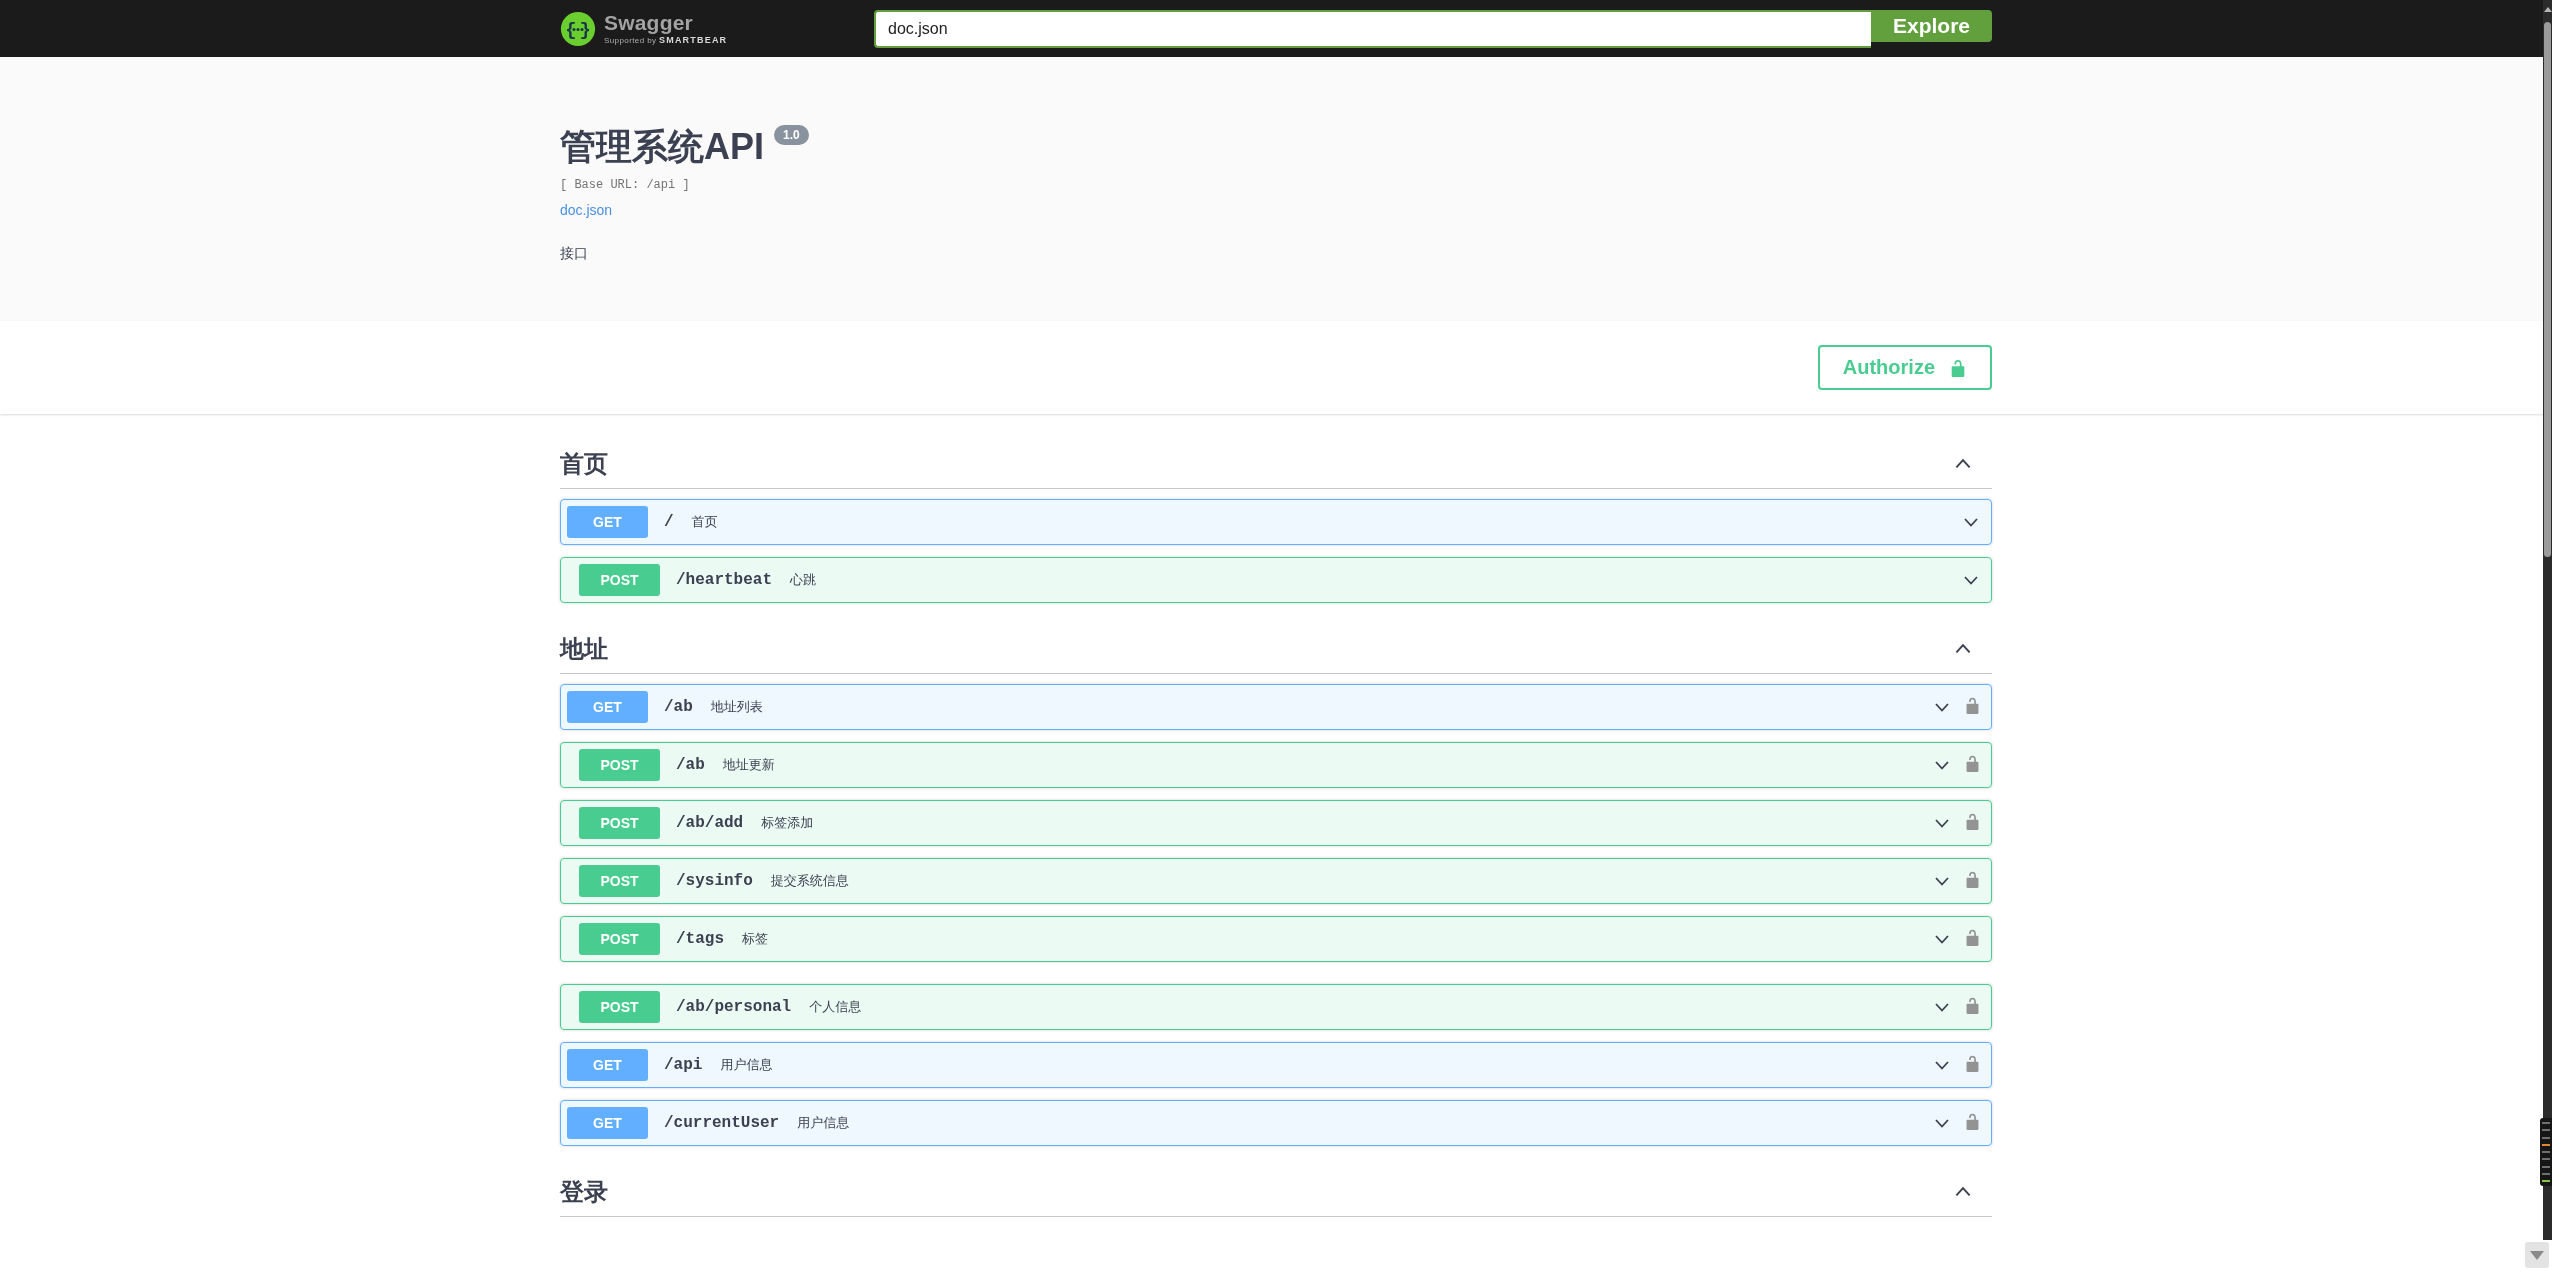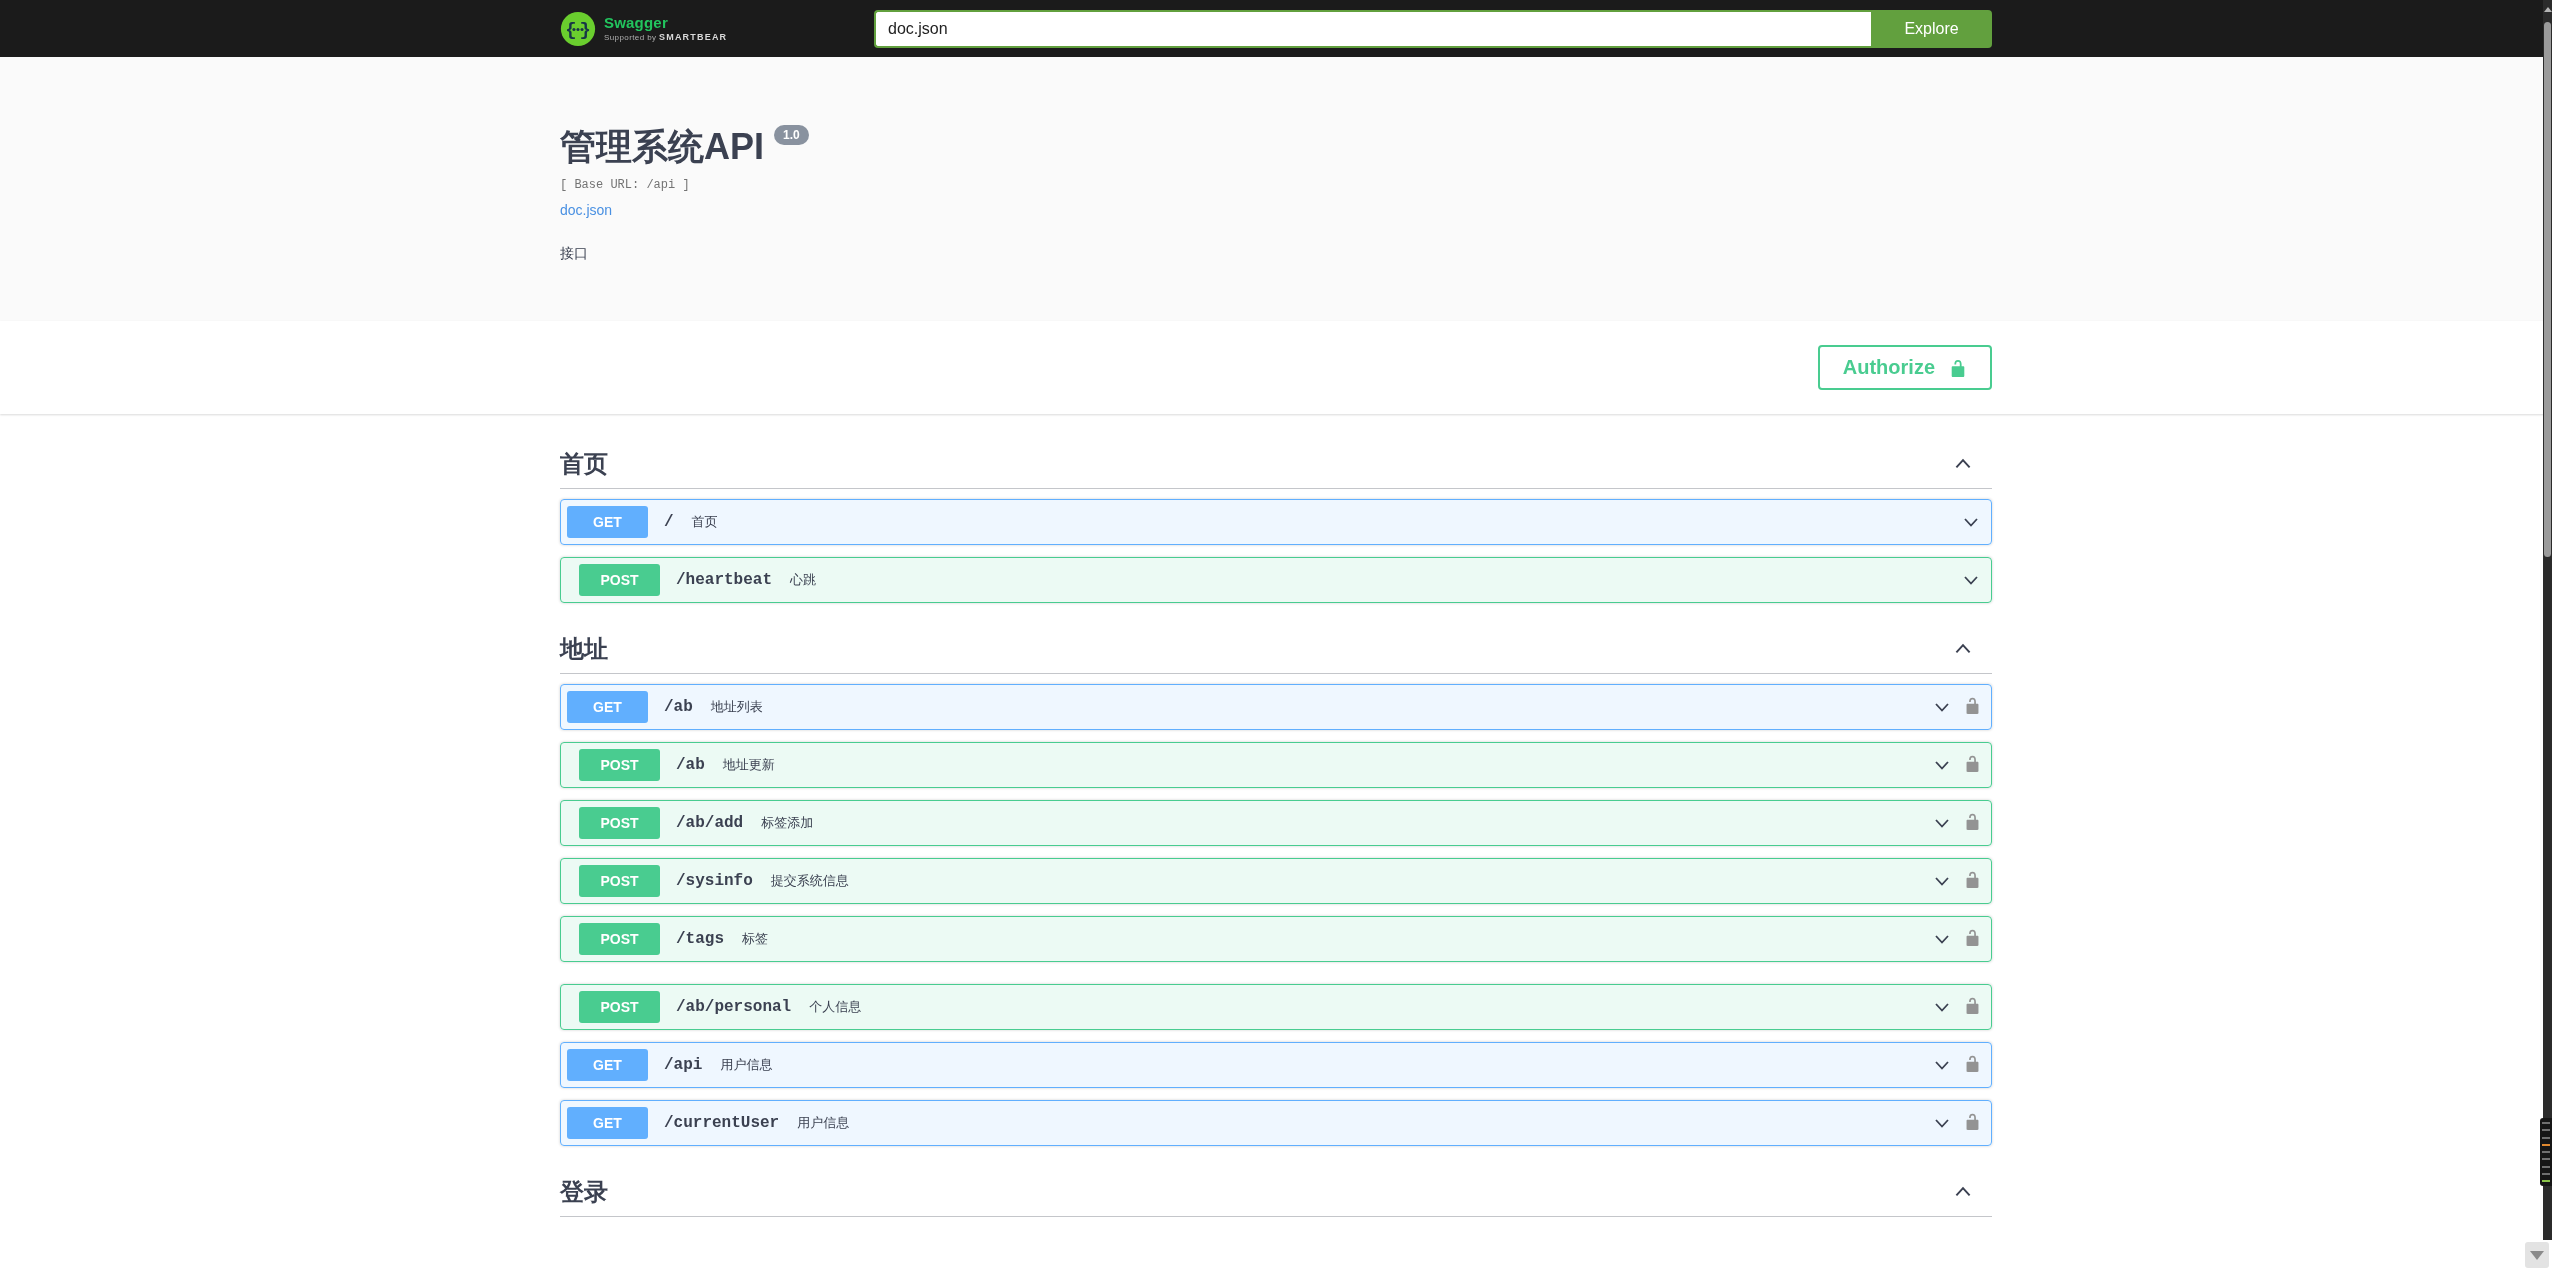--- a/index.html
+++ b/index.html
@@ -5,29 +5,29 @@
   * { margin:0; padding:0; box-sizing:border-box; }
   html,body { width:2552px; height:1282px; overflow:hidden; background:#fff;
               font-family:"Liberation Sans", sans-serif; color:#3b4151; }
   .wrapper { width:1432px; margin:0 auto; position:relative; }
 
   
   .topbar { background:var(--topbar-bg,#1b1b1b); height:57px; }
   .topbar .wrapper { display:flex; align-items:center; height:100%; }
   .logo { display:flex; align-items:center; gap:8px; }
   .logo-texts { display:flex; flex-direction:column; line-height:1; }
-  .logo-title { color:#22c55e; font-size:15px; font-weight:bold; letter-spacing:.2px; }
+  .logo-title { color:#a3a3a3; font-size:21px; font-weight:bold; letter-spacing:.2px; }
   .logo-tagline { margin-top:3px; font-size:8px; color:#aeaeae; letter-spacing:.4px; }
   .logo-tagline b { color:#d9d9d9; font-size:9px; letter-spacing:1.2px; }
   .search-form { margin-left:auto; display:flex; height:38px; }
   .search-input { width:997px; height:38px; border:2px solid var(--explore,#62a03e);
                   border-right:none; border-radius:4px 0 0 4px; padding:0 12px;
                   font-size:16px; color:#222; outline:none; background:#fff; }
-  .explore-btn { width:121px; height:38px; background:var(--explore,#62a03e); color:#fff;
-                 border:none; border-radius:0 4px 4px 0; font-size:16px; font-weight:normal;
+  .explore-btn { width:121px; height:32px; background:var(--explore,#62a03e); color:#fff;
+                 border:none; border-radius:0 4px 4px 0; font-size:21px; font-weight:bold;
                  cursor:pointer; font-family:"Liberation Sans",sans-serif; }
 
   
   .info-section { background:#fafafa; padding:66px 0 58px 0; }
   .api-title { font-size:36px; font-weight:bold; color:#3b4151; display:flex; align-items:flex-start; gap:10px; }
   .version-badge { background:var(--version-bg,#89929f); color:#fff; font-size:12px; font-weight:bold;
                    border-radius:57px; padding:3px 9px; margin-top:2px; line-height:1.2; }
   .base-url { margin-top:6px; font-size:12px; color:#737373;
               font-family:"Liberation Mono","DejaVu Sans Mono",monospace; }
   .spec-link { display:inline-block; margin-top:10px; font-size:14px; color:var(--link,#4990e2);

